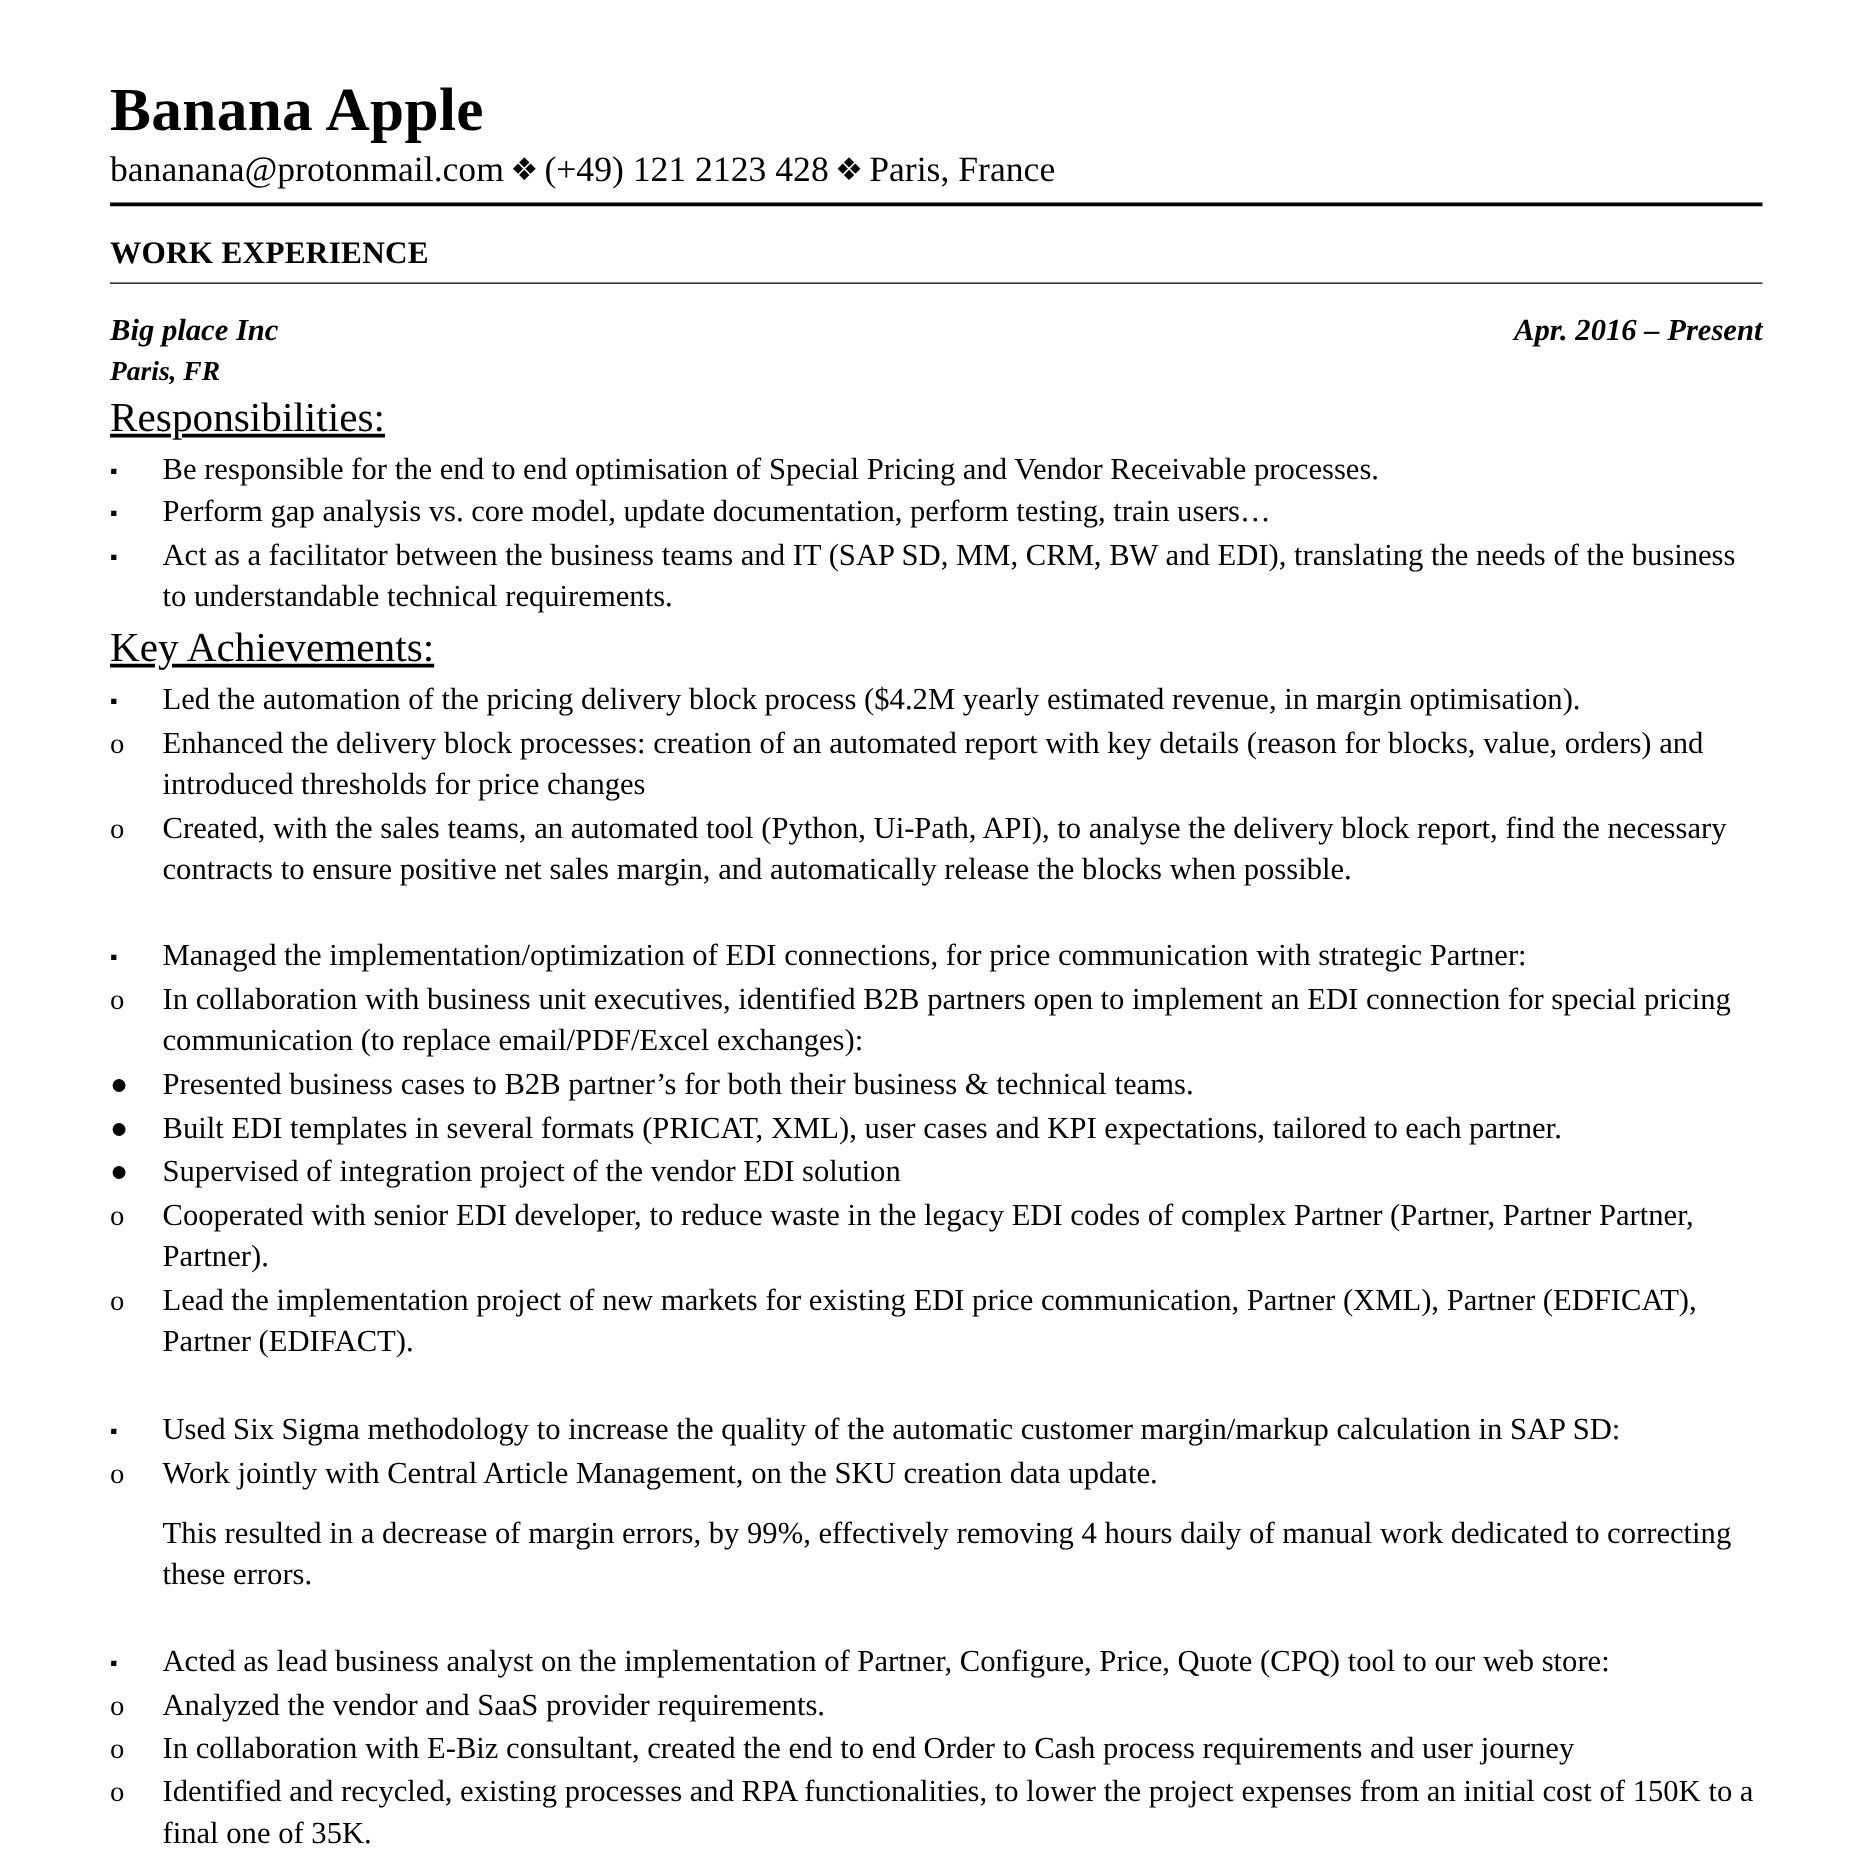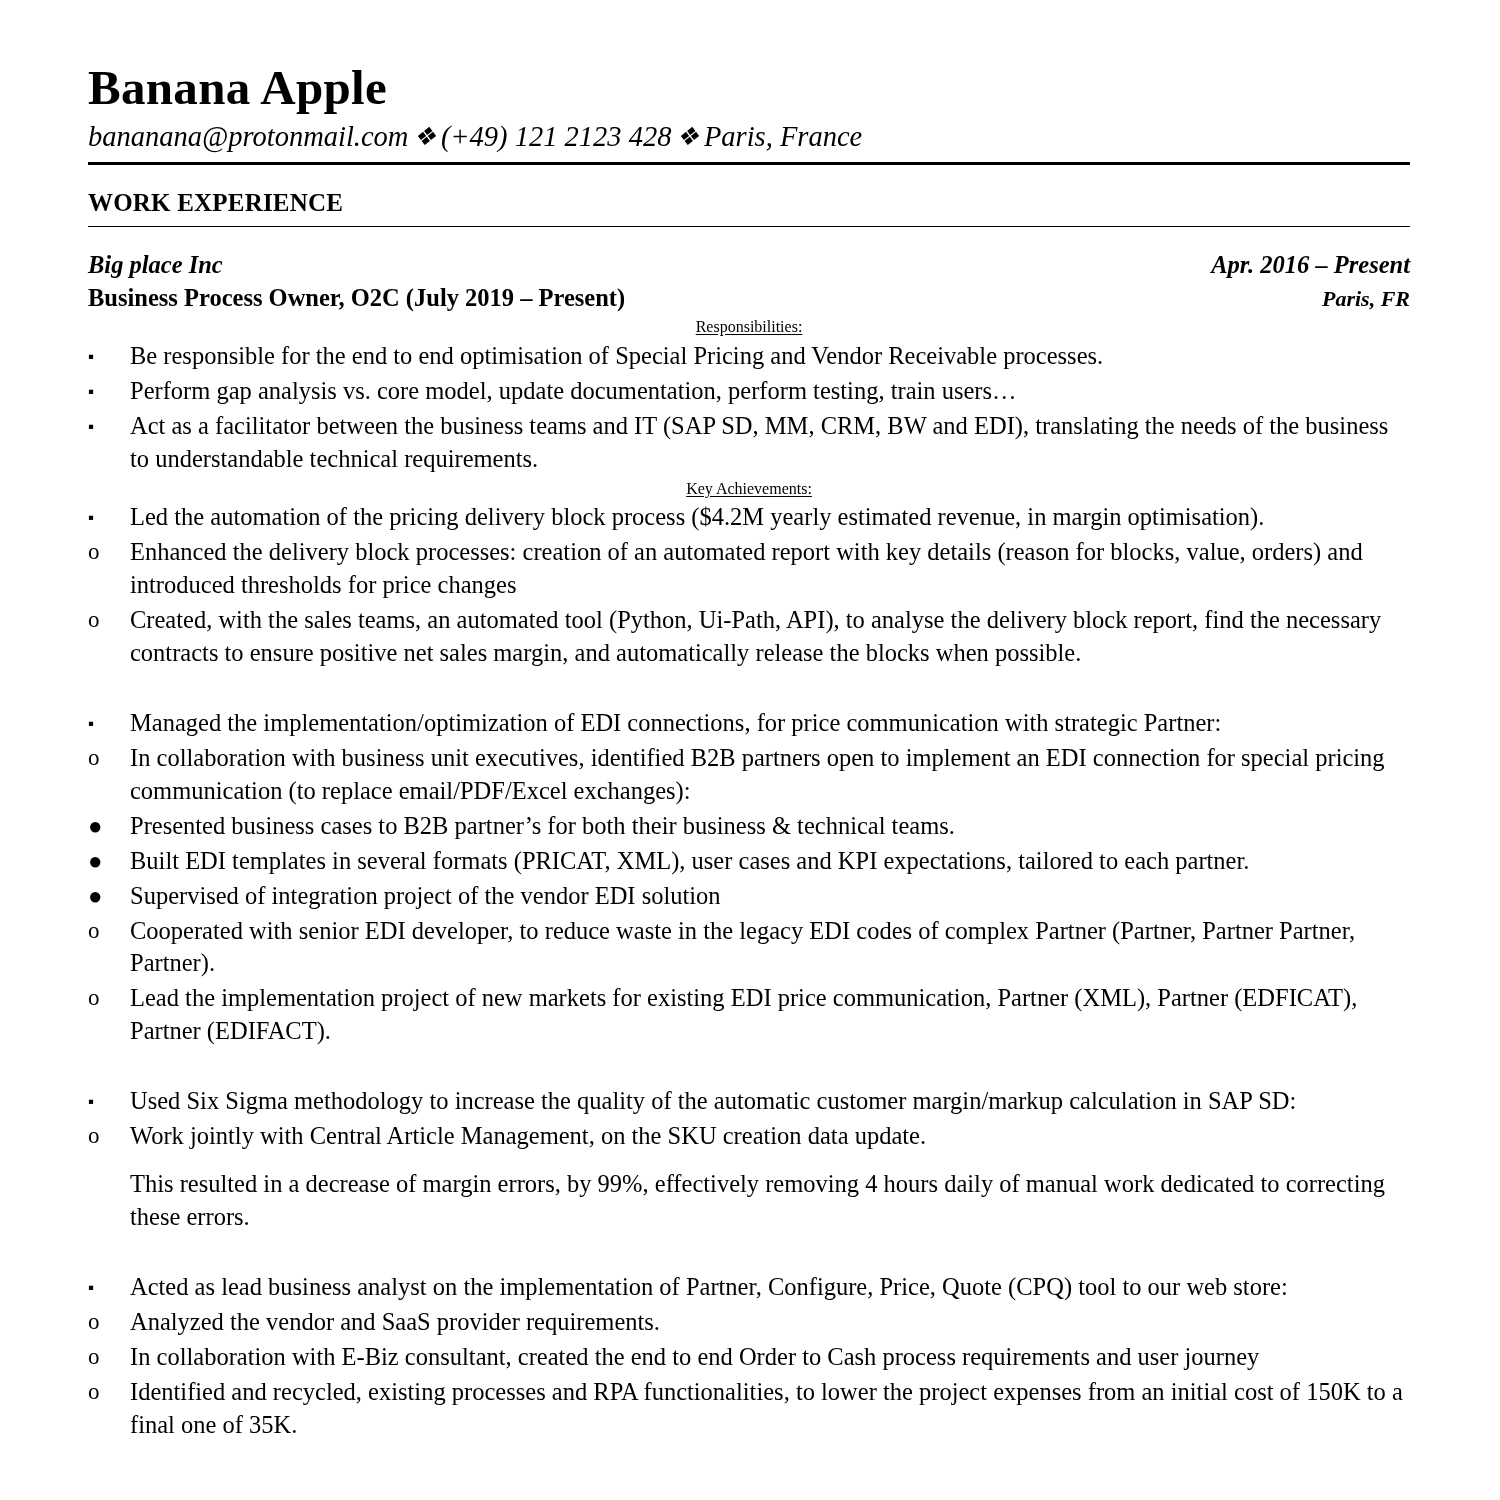--- a/index.html
+++ b/index.html
@@ -31,21 +31,20 @@
     line-height: 1.06;
     letter-spacing: 0.3px;
     margin: 0 0 6px 0;
     white-space: nowrap;
   }
   .contact {
     font-size: 28.5px;
     line-height: 1.2;
     margin: 4px 0 8px 0;
     white-space: nowrap;
-    font-style: italic;
   }
   .contact .sep {
     font-size: 25px;
     padding: 0 5px;
     position: relative;
     top: -1px;
   }
   .rule-thick {
     border: 0;
     border-top: 3.5px solid #000;
@@ -72,26 +71,25 @@
     align-items: baseline;
     font-size: 24.5px;
     line-height: 1.33;
   }
   .job-left { font-weight: bold; }
   .job-right { font-weight: bold; text-align: right; white-space: nowrap; }
   .job-right.loc { font-style: italic; font-size: 22px; }
   .job-head-row.first { margin-top: 22px; font-style: italic; }
 
   .sublabel {
-    font-size: 16px;
+    font-size: 33px;
     line-height: 1.35;
     text-decoration: underline;
     text-underline-offset: 2px;
     margin-top: 2px;
-    text-align: center;
   }
   .sublabel.spaced { }
 
   
   ul.lvl {
     list-style: none;
     margin: 0;
     padding: 0;
   }
   ul.lvl > li {
@@ -141,21 +139,20 @@
   <hr class="rule-thick">
 
   <div class="section-title">WORK EXPERIENCE</div>
   <hr class="rule-thin">
 
   <div class="job-head-row first">
     <div class="job-left">Big place Inc</div>
     <div class="job-right">Apr. 2016 – Present</div>
   </div>
   <div class="job-head-row">
-    <div class="job-left">Business Process Owner, O2C (July 2019 – Present)</div>
     <div class="job-right loc">Paris, FR</div>
   </div>
 
   <div class="sublabel">Responsibilities:</div>
   <ul class="lvl lvl1">
     <li>
       <span class="marker">▪</span>
       <span>Be responsible for the end to end optimisation of Special Pricing and Vendor Receivable processes.</span>
     </li>
     <li>

